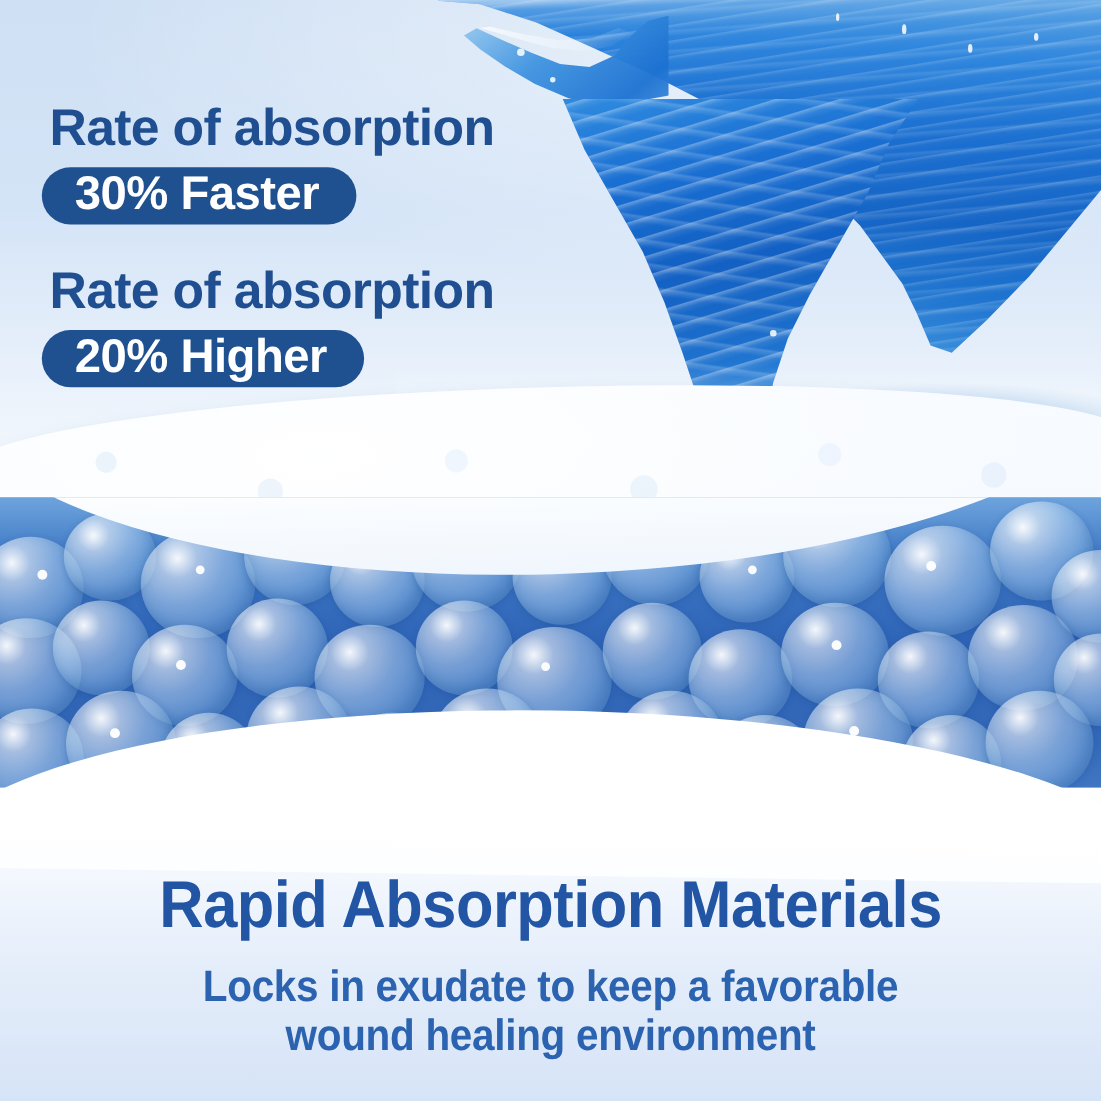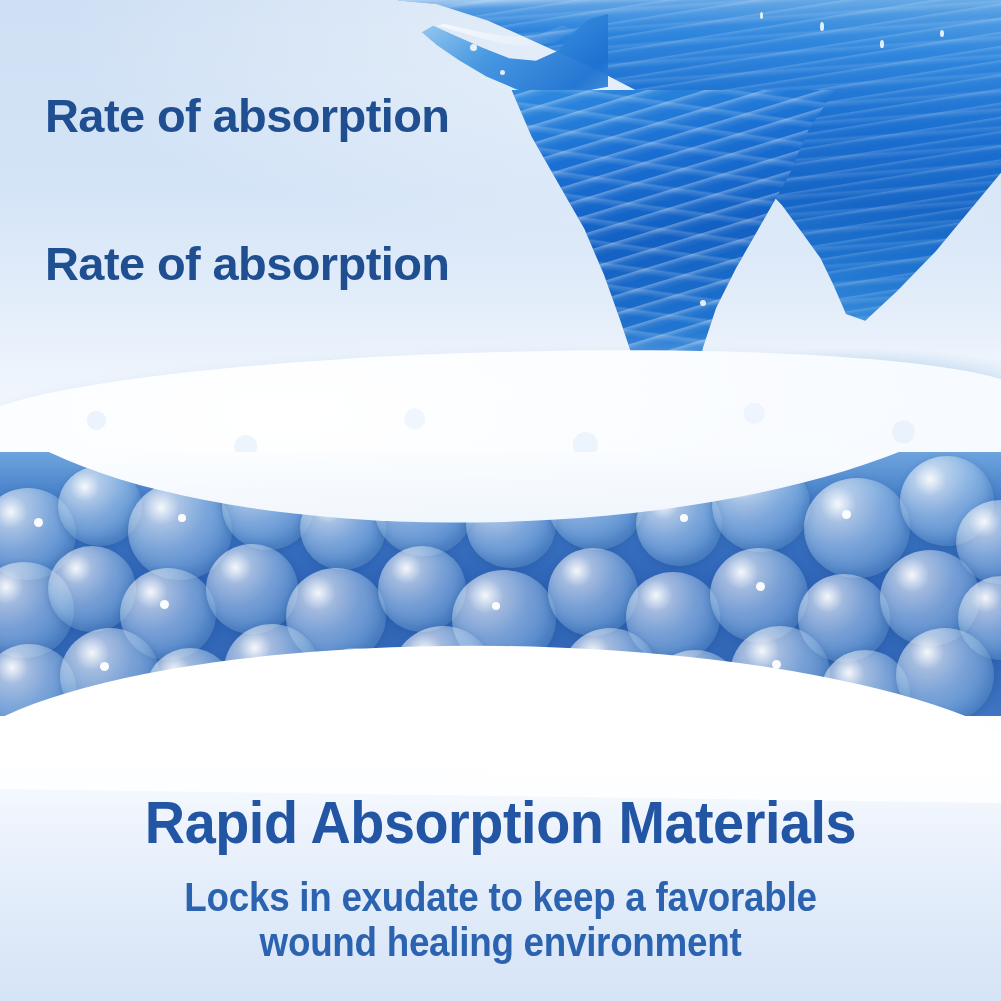--- a/index.html
+++ b/index.html
@@ -256,22 +256,28 @@
 
     <div class="beads-mask-top"></div>
     <div class="beads-mask-bot"></div>
   </div>
 
   <div class="bottom">
     <div class="bottom-curve"></div>
   </div>
 
   <div class="kicker k1">Rate of absorption</div>
+  <div class="pill p1">
+    <span>30% Faster</span>
+  </div>
 
   <div class="kicker k2">Rate of absorption</div>
+  <div class="pill p2">
+    <span>20% Higher</span>
+  </div>
 
   <div class="title">Rapid Absorption Materials</div>
   <div class="sub">
     <div>Locks in exudate to keep a favorable</div>
     <div>wound healing environment</div>
   </div>
 
 </div>
 
 </body></html>

